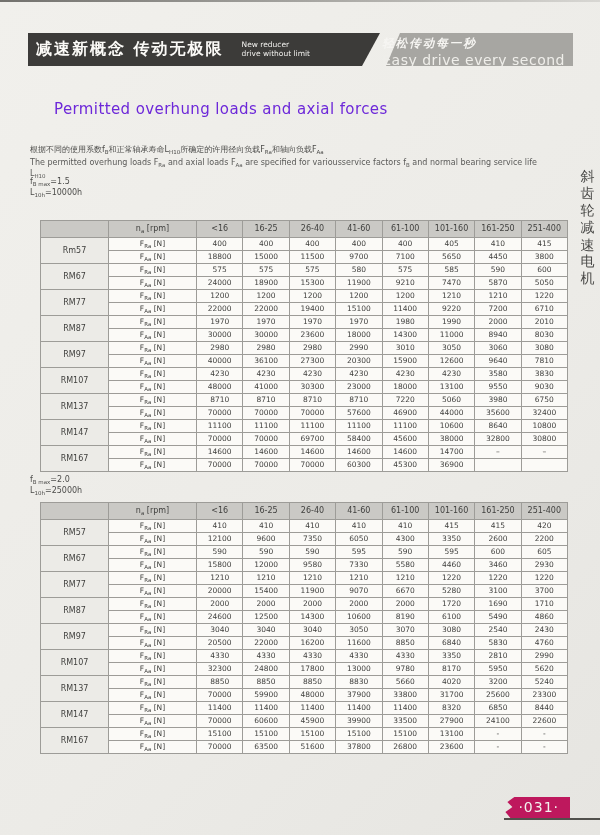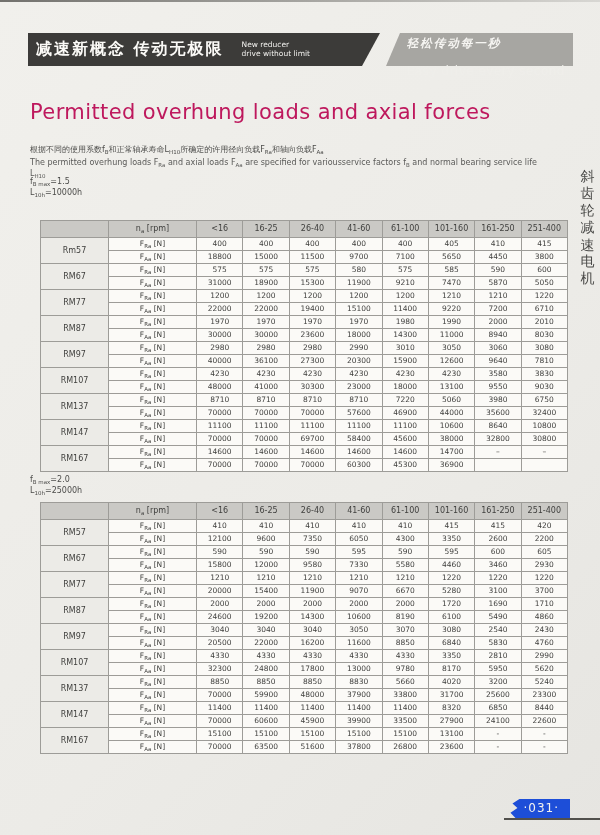--- a/index.html
+++ b/index.html
@@ -16,26 +16,26 @@
   .band-dark { position:absolute; left:0; top:0; height:100%; width:352px; background:#3c3b39;
     clip-path:polygon(0 0,100% 0,calc(100% - 18px) 100%,0 100%);
     display:flex; align-items:center; box-sizing:border-box; padding-left:8px; }
   .band-gray { position:absolute; left:358px; right:0; top:0; height:100%; background:#a7a6a2;
     clip-path:polygon(14px 0,100% 0,100% 100%,0 100%); }
   .band-zh { color:#fbfaf7; font-size:16px; font-weight:bold; letter-spacing:2px; white-space:nowrap; }
   .band-en { color:#f2f1ee; font-size:7.5px; line-height:8.5px; margin-left:18px; }
   .band-right { position:absolute; right:8px; top:3px; text-align:left; }
   .band-right-zh { color:#f6f5f2; font-size:11.5px; font-style:italic; font-weight:bold;
     font-family:"DejaVu Serif","Liberation Serif",serif; letter-spacing:2px; }
-  .band-right-en { color:#efeeea; font-size:12px; letter-spacing:0.5px; margin-top:13px; }
+  .band-right-en { color:#efeeea; font-size:14px; letter-spacing:0.5px; margin-top:1px; }
 
   
   .title-block { position:absolute; left:30px; top:96px; }
   .title-zh { font-size:13px; font-weight:bold; color:#76767a; letter-spacing:1.5px; }
-  .title-en { font-size:21px; color:#be185d; letter-spacing:0.4px; margin-top:4px; }
+  .title-en { font-size:15px; color:#6d28d9; letter-spacing:0.4px; margin-top:4px;margin-left:24px; }
   .intro-block { position:absolute; left:30px; top:144px; width:515px; }
   .intro-zh { margin:0 0 2px 0; font-size:8px; color:#4c4c4a; }
   .intro-en { margin:0; font-size:8px; color:#5a5a58; line-height:11px; }
   sub { font-size:5.5px; vertical-align:-1.5px; line-height:0; }
 
   
   .section { position:absolute; left:30px; }
   #section-1 { top:176px; }
   #section-2 { top:474px; }
   .factor-line { font-size:8px; color:#4c4c4a; line-height:11px; }
@@ -51,22 +51,22 @@
   .load-table thead th { background:#cac9c5; height:16px; line-height:16px; font-weight:normal; font-size:8px; }
   .load-table td.c-model { background:#ecebe7; font-size:8px;margin-left:8px; }
   .load-table tbody tr.group-start td { border-top:1px solid #75746f; }
 
   
   .side-label { position:absolute; right:3px; top:158px; writing-mode:vertical-rl;
     font-size:14px; letter-spacing:17px; color:#4b4b49; font-weight:500; }
 
   
   .page-num-line { position:absolute; right:0; bottom:15px; width:96px; height:2.5px; background:#51504c; }
-  .page-num-badge { position:absolute; right:30px; bottom:17px; background:#1d4ed8; color:#f3f2ef;
-    font-size:12px; letter-spacing:1px; padding:2px 11px 3px 13px;
+  .page-num-badge { position:absolute; right:30px; bottom:17px; background:#be185d; color:#f3f2ef;
+    font-size:14px; letter-spacing:1px; padding:2px 11px 3px 13px;
     clip-path:polygon(9px 0,100% 0,100% 100%,5px 100%,0 72%,7px 48%,2px 24%); }
 </style>
 </head>
 <body>
 
 <div class="scan-top"></div>
 
 <div class="header-band">
   <div class="band-gray"></div>
   <div class="band-dark">
@@ -145,21 +145,21 @@
           <td class="c-val">575</td>
           <td class="c-val">575</td>
           <td class="c-val">580</td>
           <td class="c-val">575</td>
           <td class="c-val">585</td>
           <td class="c-val">590</td>
           <td class="c-val">600</td>
         </tr>
         <tr>
           <td class="c-label">F<sub>Aa</sub> [N]</td>
-          <td class="c-val">31000</td>
+          <td class="c-val">24000</td>
           <td class="c-val">18900</td>
           <td class="c-val">15300</td>
           <td class="c-val">11900</td>
           <td class="c-val">9210</td>
           <td class="c-val">7470</td>
           <td class="c-val">5870</td>
           <td class="c-val">5050</td>
         </tr>
         <tr class="group-start">
           <td class="c-model" rowspan="2">RM77</td>
@@ -427,21 +427,21 @@
           <td class="c-val">2000</td>
           <td class="c-val">2000</td>
           <td class="c-val">2000</td>
           <td class="c-val">1720</td>
           <td class="c-val">1690</td>
           <td class="c-val">1710</td>
         </tr>
         <tr>
           <td class="c-label">F<sub>Aa</sub> [N]</td>
           <td class="c-val">24600</td>
-          <td class="c-val">19200</td>
+          <td class="c-val">12500</td>
           <td class="c-val">14300</td>
           <td class="c-val">10600</td>
           <td class="c-val">8190</td>
           <td class="c-val">6100</td>
           <td class="c-val">5490</td>
           <td class="c-val">4860</td>
         </tr>
         <tr class="group-start">
           <td class="c-model" rowspan="2">RM97</td>
           <td class="c-label">F<sub>Ra</sub> [N]</td>

